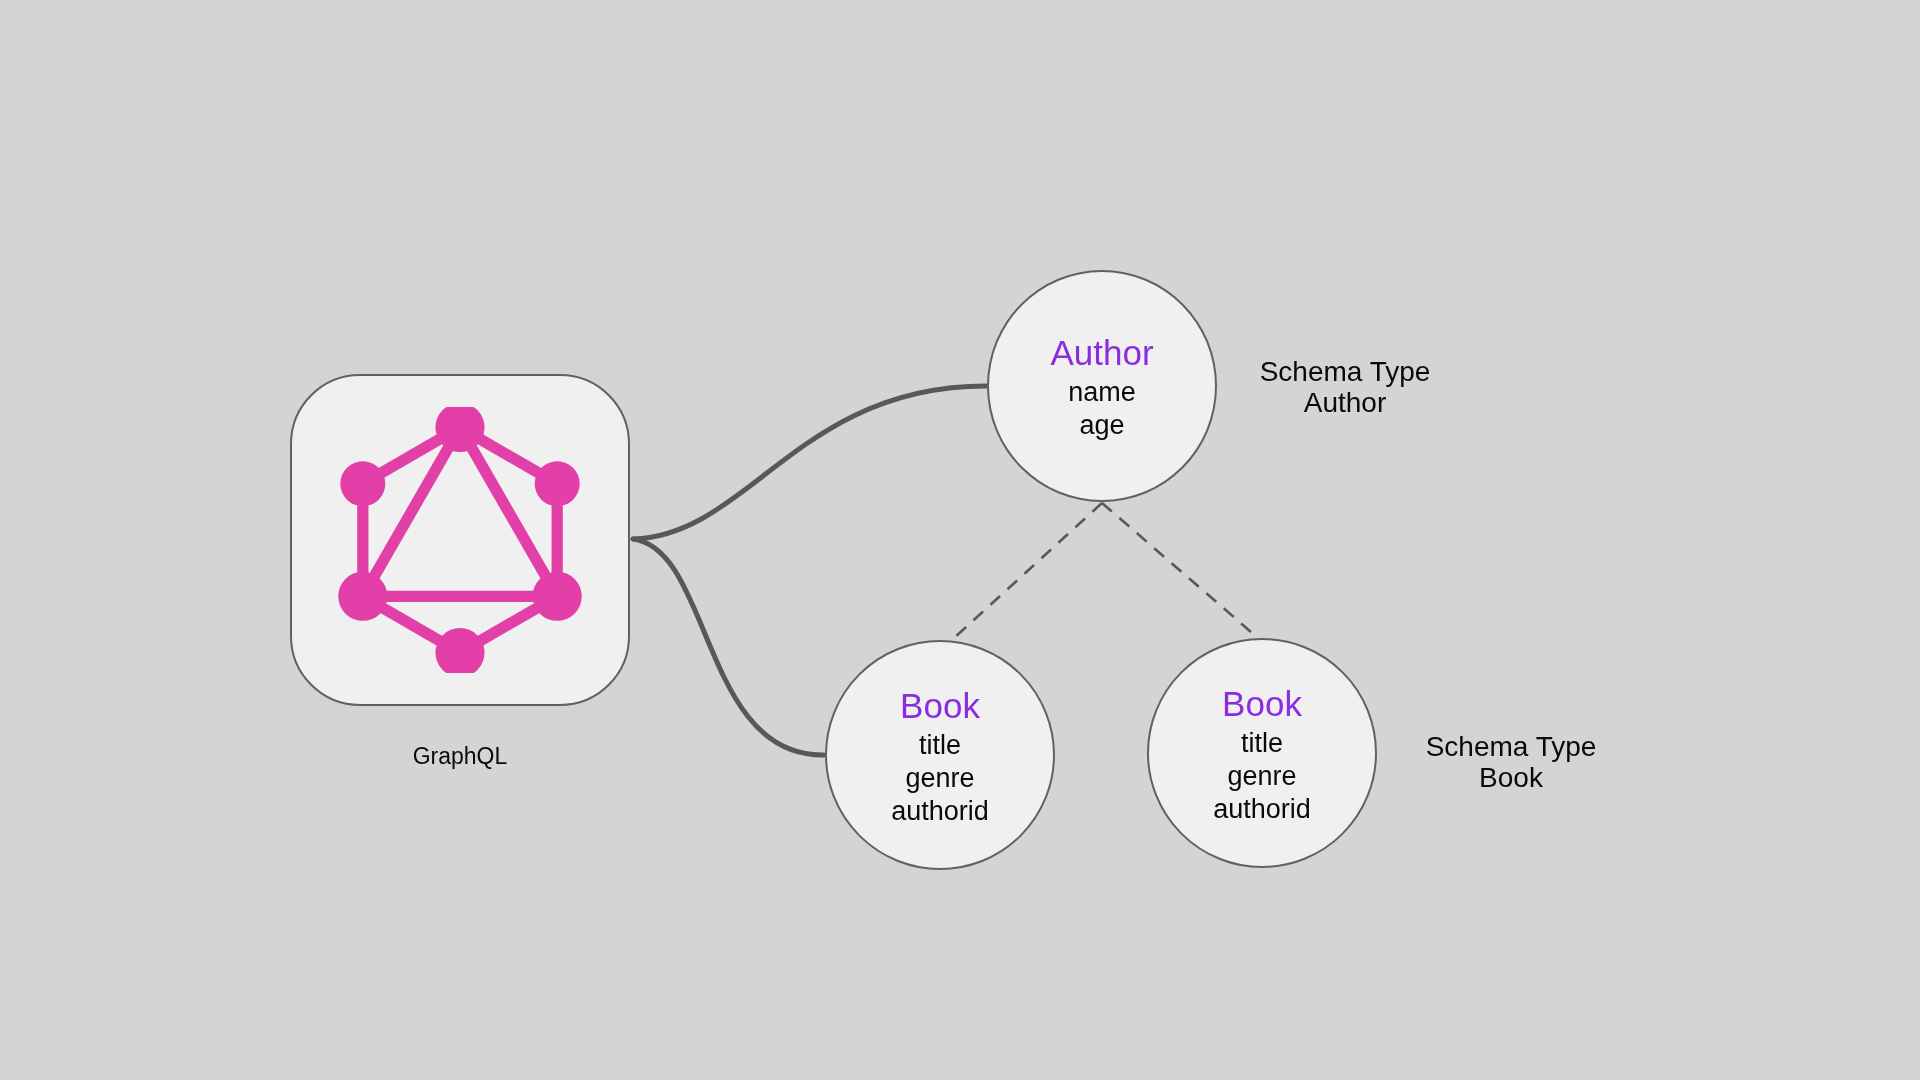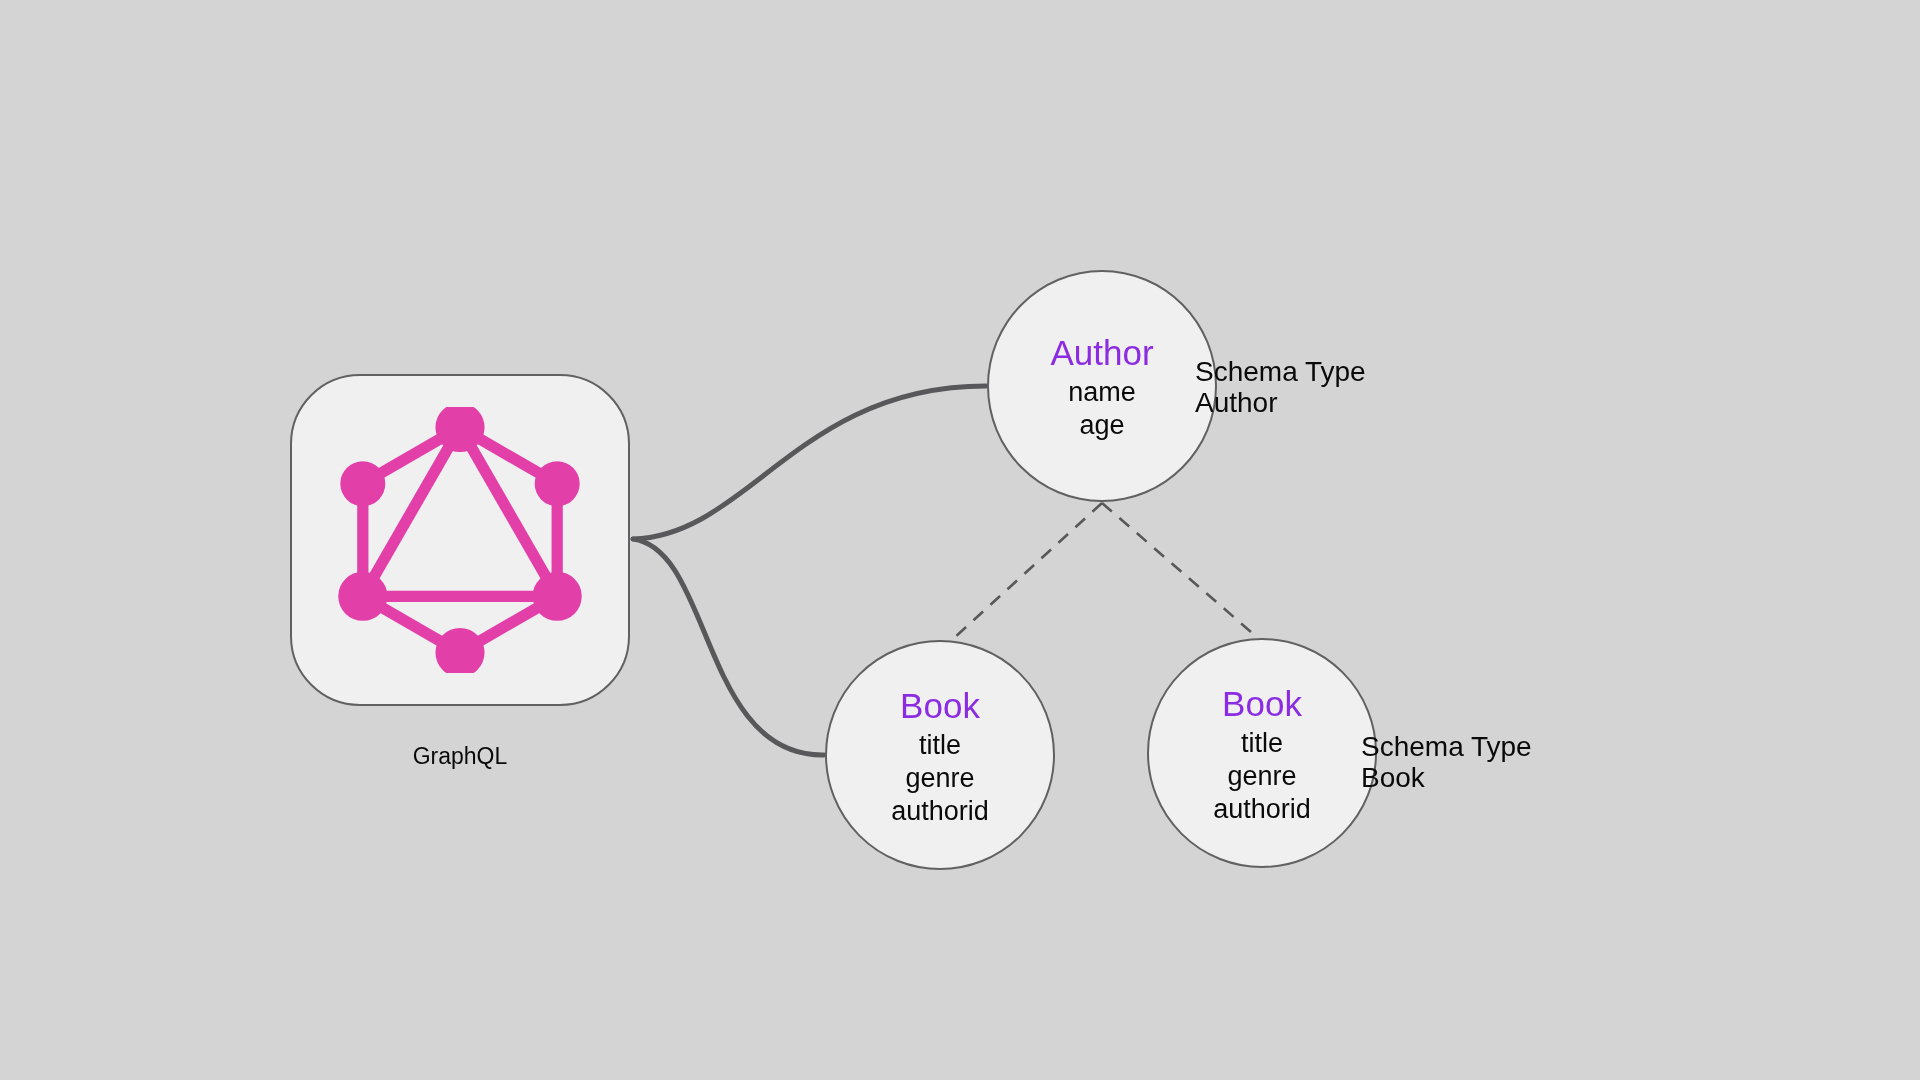--- a/index.html
+++ b/index.html
@@ -45,21 +45,21 @@
     text-align:center;
   }
   .node-author{left:987px;top:270px;width:230px;height:232px;}
   .node-book-left{left:825px;top:640px;width:230px;height:230px;}
   .node-book-right{left:1147px;top:638px;width:230px;height:230px;}
 
   .type-name{font-size:35px;line-height:46px;color:var(--type-name);}
   .field{font-size:27px;line-height:33px;color:var(--text);}
 
   .annotation{
-    position:absolute;width:300px;
+    position:absolute;width:300px;text-align:center;
     font-size:28px;line-height:31px;color:var(--text);
   }
   .annotation-author{left:1195px;top:356px;}
   .annotation-book{left:1361px;top:731px;}
 </style>
 </head>
 <body>
 
 <div class="canvas">
 

